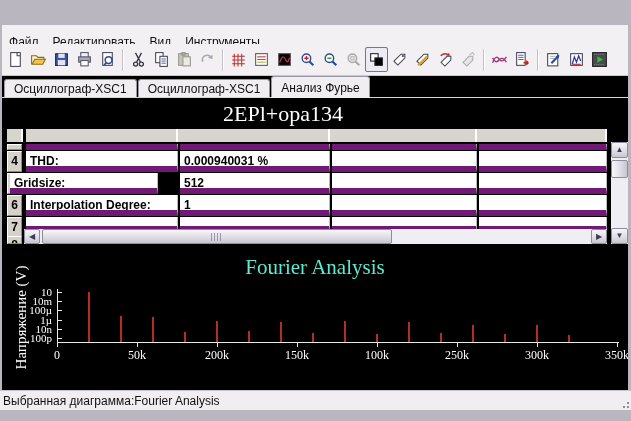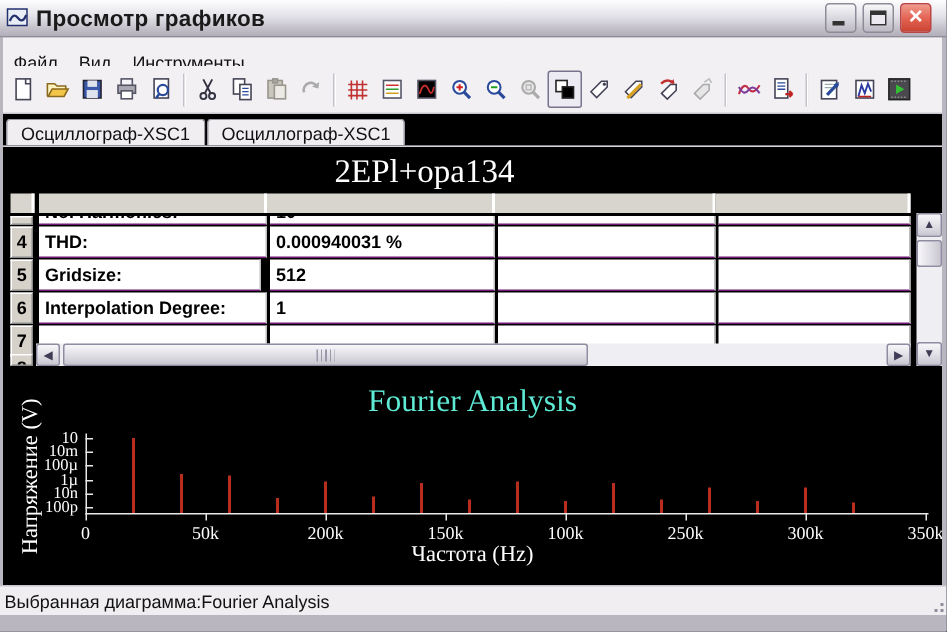--- a/index.html
+++ b/index.html
@@ -43,21 +43,21 @@
   
   .content{position:absolute;left:2px;top:97px;width:626px;height:293px;background:#000;
     border-top:1px solid #d6d4da;}
   .sheet-title{position:absolute;left:0;top:3px;width:562px;text-align:center;color:#fff;
     font-family:"Liberation Serif",serif;font-size:22px;}
   
   .numcell{position:absolute;left:5px;width:15px;background:#d6d2ca;
     border-top:1px solid #fff;border-left:1px solid #fff;border-right:1px solid #8a8a8a;border-bottom:1px solid #8a8a8a;
     font-size:12px;font-weight:bold;color:#000;text-align:center;overflow:hidden;}
   .hdrcell{position:absolute;background:#d8d5ce;border-right:2px solid #fff;}
-  .gridcell{position:absolute;background:#fff;border-right:1px solid #bdbdbd;border-bottom:1px solid #701a75;
+  .gridcell{position:absolute;background:#fff;border-right:1px solid #bdbdbd;border-bottom:6px solid #701a75;
     font-size:12px;font-weight:bold;color:#000;overflow:hidden;white-space:nowrap;}
   .gridcell .txt{padding-left:4px;line-height:15px;}
   
   .sb-btn{position:absolute;border:1px solid #8e8ca0;border-radius:2px;
     background:linear-gradient(#f7f6f9,#dedce3 60%,#c9c6d0);color:#3f3d55;
     display:flex;align-items:center;justify-content:center;font-size:8px;line-height:8px;}
   .sb-track-h{position:absolute;background:#efeef2;}
   .sb-thumb-h{position:absolute;border:1px solid #8e8ca0;border-radius:2px;
     background:linear-gradient(#f8f7fa,#dddbe2 60%,#c8c5cf);}
   .grip-h{position:absolute;left:50%;top:3px;width:12px;height:8px;transform:translateX(-50%);
@@ -87,41 +87,24 @@
   .grip i{position:absolute;width:2px;height:2px;background:#918e9b;}
   
   .brd-l{position:absolute;left:0;top:25px;width:2px;height:365px;background:#b9b6bf;}
   .brd-r{position:absolute;right:0;top:25px;width:3px;height:365px;background:#b9b6bf;}
 </style>
 </head>
 <body>
 
 <div class="screen">
 
-  <div class="titlebar">
-    <svg class="app-icon" viewBox="0 0 16 16">
-      <rect x="1" y="2" width="13" height="11" fill="#e9edf6" stroke="#24306e"></rect>
-      <path d="M2.5 10 Q5 4 8 8 T 13.5 6" fill="none" stroke="#24306e" stroke-width="1.5"></path>
-    </svg>
-    <span class="title-text">Просмотр графиков</span>
-    <div class="winbtns">
-      <div class="winbtn">
-          <span class="glyph-min"></span>
-        </div>
-      <div class="winbtn">
-          <span class="glyph-max"></span>
-        </div>
-      <div class="winbtn close">
-          <span class="glyph-close">×</span>
-        </div>
-    </div>
-  </div>
 
   <div class="menubar" id="menubar">
       <span class="menu-item"><span class="hk">Ф</span>айл</span>
+      <span class="menu-item"><span class="hk">Р</span>едактировать</span>
       <span class="menu-item"><span class="hk">В</span>ид</span>
       <span class="menu-item"><span class="hk">И</span>нструменты</span>
     </div>
 
   <div class="toolbar" id="toolbar">
       <button class="tb">
         <svg viewBox="0 0 16 16">
           <rect x="3.5" y="1.5" width="9" height="13" fill="#fff" stroke="#445"></rect>
           <path d="M9.5 1.5 v3 h3" fill="none" stroke="#445"></path>
         </svg>
@@ -288,20 +271,21 @@
           <rect x="1.5" y="1.5" width="13" height="13" fill="#4a4a4e" stroke="#222"></rect>
           <path d="M3 3 h10 M3 13 h10" stroke="#8a8a90" stroke-dasharray="1 1"></path>
           <path d="M6 5 L11.2 8 L6 11 Z" fill="#35c135"></path>
         </svg>
       </button>
     </div>
 
   <div class="tabrow" id="tabrow">
       <div class="tab">Осциллограф-XSC1</div>
       <div class="tab">Осциллограф-XSC1</div>
+      <div class="tab active">Анализ Фурье</div>
     </div>
 
   <div class="content">
     <div class="sheet-title">2EPl+opa134</div>
     <div id="tablearea">
         <div class="hdrcell" style="left:5px;top:31px;width:16px;height:13px"></div>
         <div class="hdrcell" style="left:24px;top:31px;width:152px;height:13px"></div>
         <div class="hdrcell" style="left:176px;top:31px;width:152px;height:13px"></div>
         <div class="hdrcell" style="left:328px;top:31px;width:147px;height:13px"></div>
         <div class="hdrcell" style="left:475px;top:31px;width:130px;height:13px"></div>
@@ -323,21 +307,21 @@
           <div class="txt" style="margin-top:3px">THD:</div>
         </div>
         <div class="gridcell" style="left:178px;top:53px;width:150px;height:21px">
           <div class="txt" style="margin-top:3px">0.000940031 %</div>
         </div>
         <div class="gridcell" style="left:330px;top:53px;width:145px;height:21px"></div>
         <div class="gridcell" style="left:477px;top:53px;width:128px;height:21px"></div>
         <div class="numcell" style="top:75px;height:21px;">
           <div style="margin-top:2px">5</div>
         </div>
-        <div class="gridcell" style="left:24px;top:75px;width:148px;height:21px">
+        <div class="gridcell" style="left:8px;top:75px;width:148px;height:21px">
           <div class="txt" style="margin-top:3px">Gridsize:</div>
         </div>
         <div class="gridcell" style="left:178px;top:75px;width:150px;height:21px">
           <div class="txt" style="margin-top:3px">512</div>
         </div>
         <div class="gridcell" style="left:330px;top:75px;width:145px;height:21px"></div>
         <div class="gridcell" style="left:477px;top:75px;width:128px;height:21px"></div>
         <div class="numcell" style="top:97px;height:21px;">
           <div style="margin-top:2px">6</div>
         </div>
@@ -371,21 +355,20 @@
         </div>
         <div class="sb-track-v" style="left:609px;top:44px;width:17px;height:102px"></div>
         <div class="sb-btn" style="left:609px;top:44px;width:17px;height:16px">▲</div>
         <div class="sb-btn" style="left:609px;top:130px;width:17px;height:16px">▼</div>
         <div class="sb-thumb-v" style="left:609px;top:62px;width:17px;height:18px"></div>
       </div>
 
     <div class="chart" id="chart">
       <div class="chart-title">Fourier Analysis</div>
       <div class="ylab">Напряжение (V)</div>
-      <div class="xlab">Частота (Hz)</div>
     <div class="axis" style="left:55px;top:95px;width:562px;height:1px"></div>
         <div class="axis" style="left:55px;top:42px;width:1px;height:54px"></div>
         <div class="axis" style="left:55px;top:45px;width:5px;height:1px"></div>
         <div class="ytick-label" style="left:8px;top:40px">10</div>
         <div class="axis" style="left:55px;top:54.2px;width:5px;height:1px"></div>
         <div class="ytick-label" style="left:8px;top:49.2px">10m</div>
         <div class="axis" style="left:55px;top:63.4px;width:5px;height:1px"></div>
         <div class="ytick-label" style="left:8px;top:58.4px">100µ</div>
         <div class="axis" style="left:55px;top:72.6px;width:5px;height:1px"></div>
         <div class="ytick-label" style="left:8px;top:67.6px">1µ</div>

